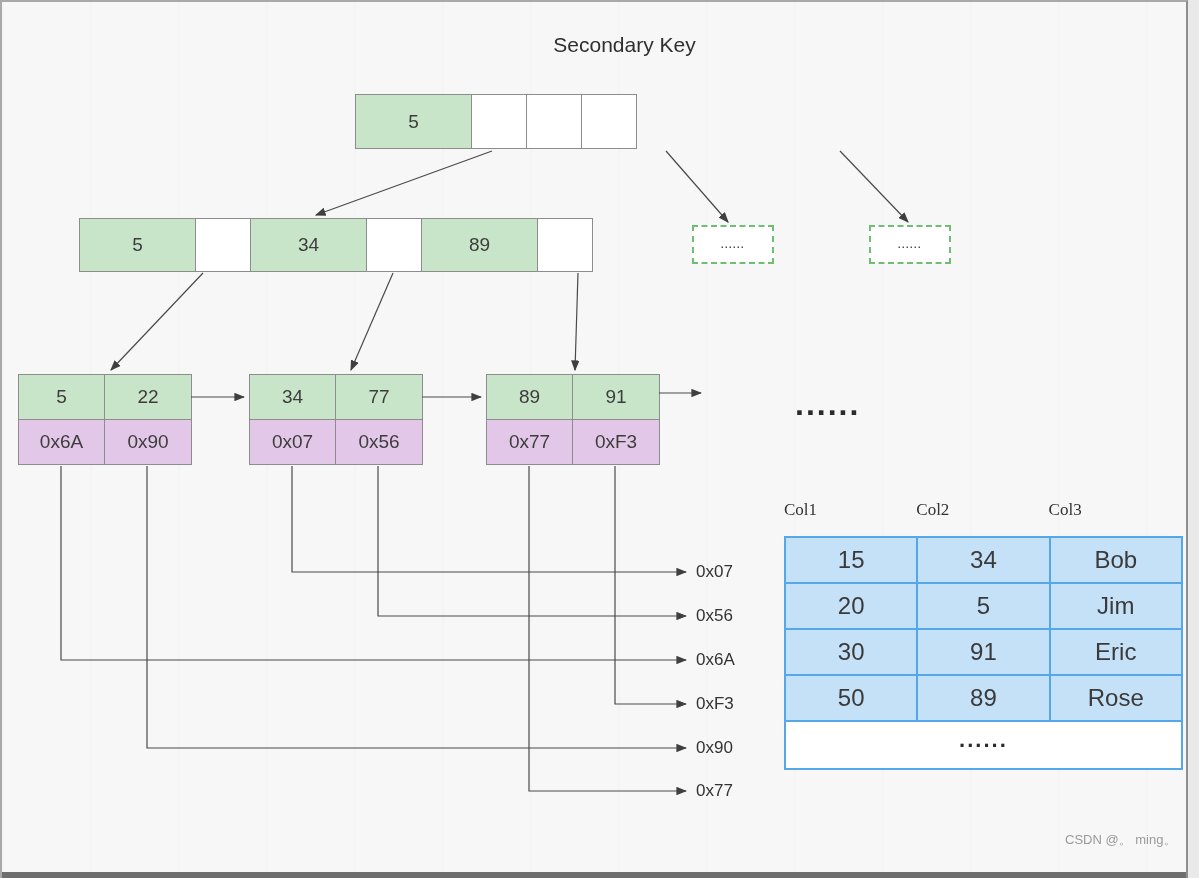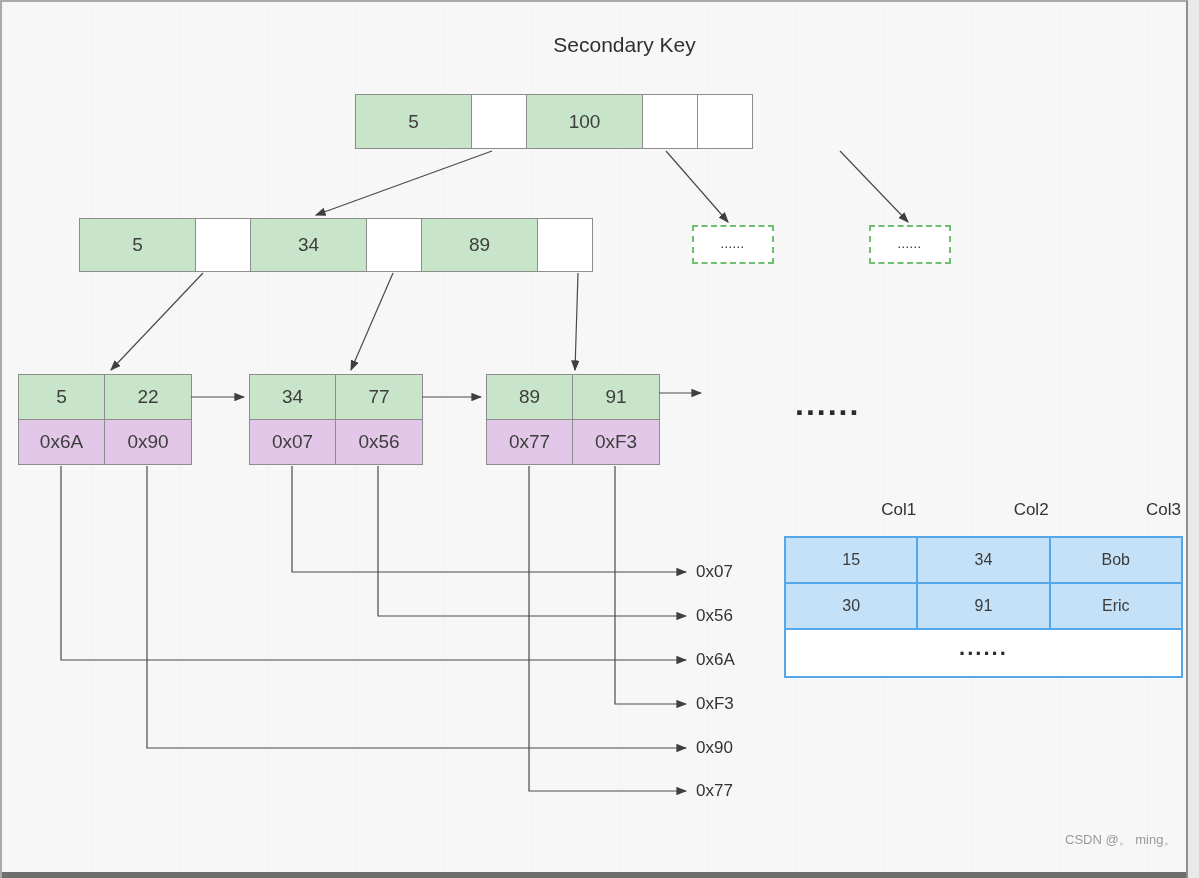--- a/index.html
+++ b/index.html
@@ -64,31 +64,31 @@
     font-size:32px;font-weight:bold;letter-spacing:2px;color:#2b2b2b;
   }
   
   .hexlabel{
     position:absolute;left:694px;height:24px;width:60px;
     font-size:17px;color:#333;line-height:24px;
   }
   
   .col-headers{position:absolute;top:498px;left:782px;width:397px;display:flex;}
   .col-headers span{
-    width:132.3px;text-align:right;font-size:17px;color:#333;
+    width:132.3px;text-align:left;font-size:17px;color:#333;font-family:Liberation Serif, serif;
   }
   table.data{
     position:absolute;top:534px;left:782px;
     border-collapse:collapse;table-layout:fixed;width:397px;
   }
   table.data td{
     box-sizing:border-box;width:132.3px;height:46px;
     border:2px solid var(--blue_border,#54a7e8);
     background:var(--blue_fill,#c5e1f8);
-    text-align:center;font-size:16px;color:#3a3a3a;
+    text-align:center;font-size:24px;color:#3a3a3a;
   }
   table.data td.ellipsis{
     background:#ffffff;font-size:22px;font-weight:bold;
     letter-spacing:2px;color:#2b2b2b;height:48px;
     vertical-align:middle;padding-bottom:12px;
   }
   .watermark{
     position:absolute;left:1063px;top:829px;
     font-size:13px;color:#9a9a9a;white-space:nowrap;
   }
@@ -97,21 +97,20 @@
 </head>
 <body>
 
 <div class="canvas">
 
   <div class="diagram-title">Secondary Key</div>
 
   <div class="hnode" style="left:353px;top:92px;height:55px;">
     <div class="cell key">5</div>
     <div class="cell ptr"></div>
-    <div class="cell key">100</div>
     <div class="cell ptr"></div>
     <div class="cell ptr"></div>
   </div>
 
   <div class="hnode" style="left:77px;top:216px;height:54px;">
     <div class="cell key">5</div>
     <div class="cell ptr"></div>
     <div class="cell key">34</div>
     <div class="cell ptr"></div>
     <div class="cell key">89</div>
@@ -156,23 +155,33 @@
   </div>
 
   <table class="data">
     <tbody>
         <tr>
       <td>15</td>
       <td>34</td>
       <td>Bob</td>
     </tr>
     <tr>
+      <td>20</td>
+      <td>5</td>
+      <td>Jim</td>
+    </tr>
+    <tr>
       <td>30</td>
       <td>91</td>
       <td>Eric</td>
+    </tr>
+    <tr>
+      <td>50</td>
+      <td>89</td>
+      <td>Rose</td>
     </tr>
     <tr>
       <td class="ellipsis" colspan="3">......</td>
     </tr>
   </tbody>
     </table>
 
   <div class="watermark">CSDN @。 ming。</div>
 
   <svg class="wires" width="1199" height="878" viewBox="0 0 1199 878">

